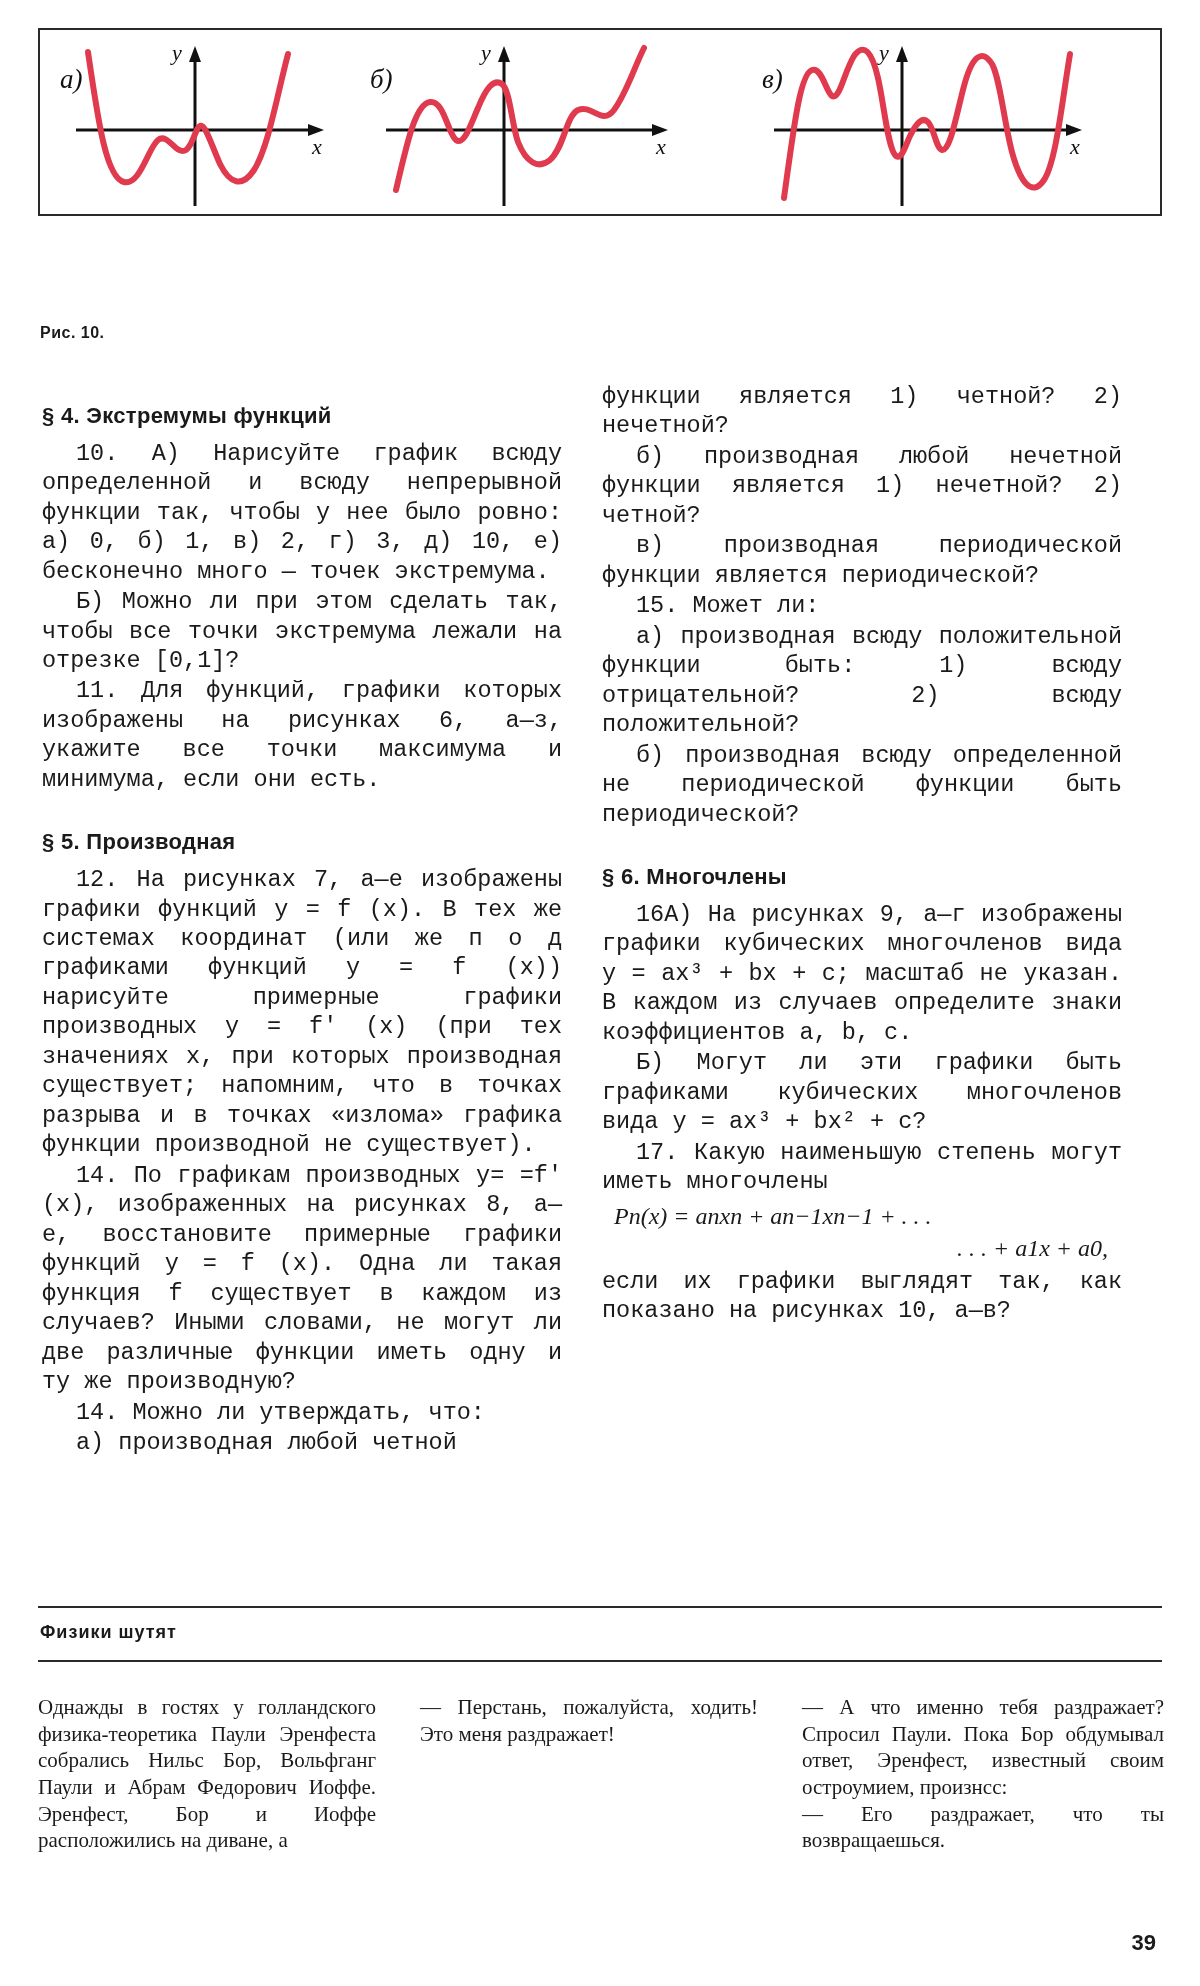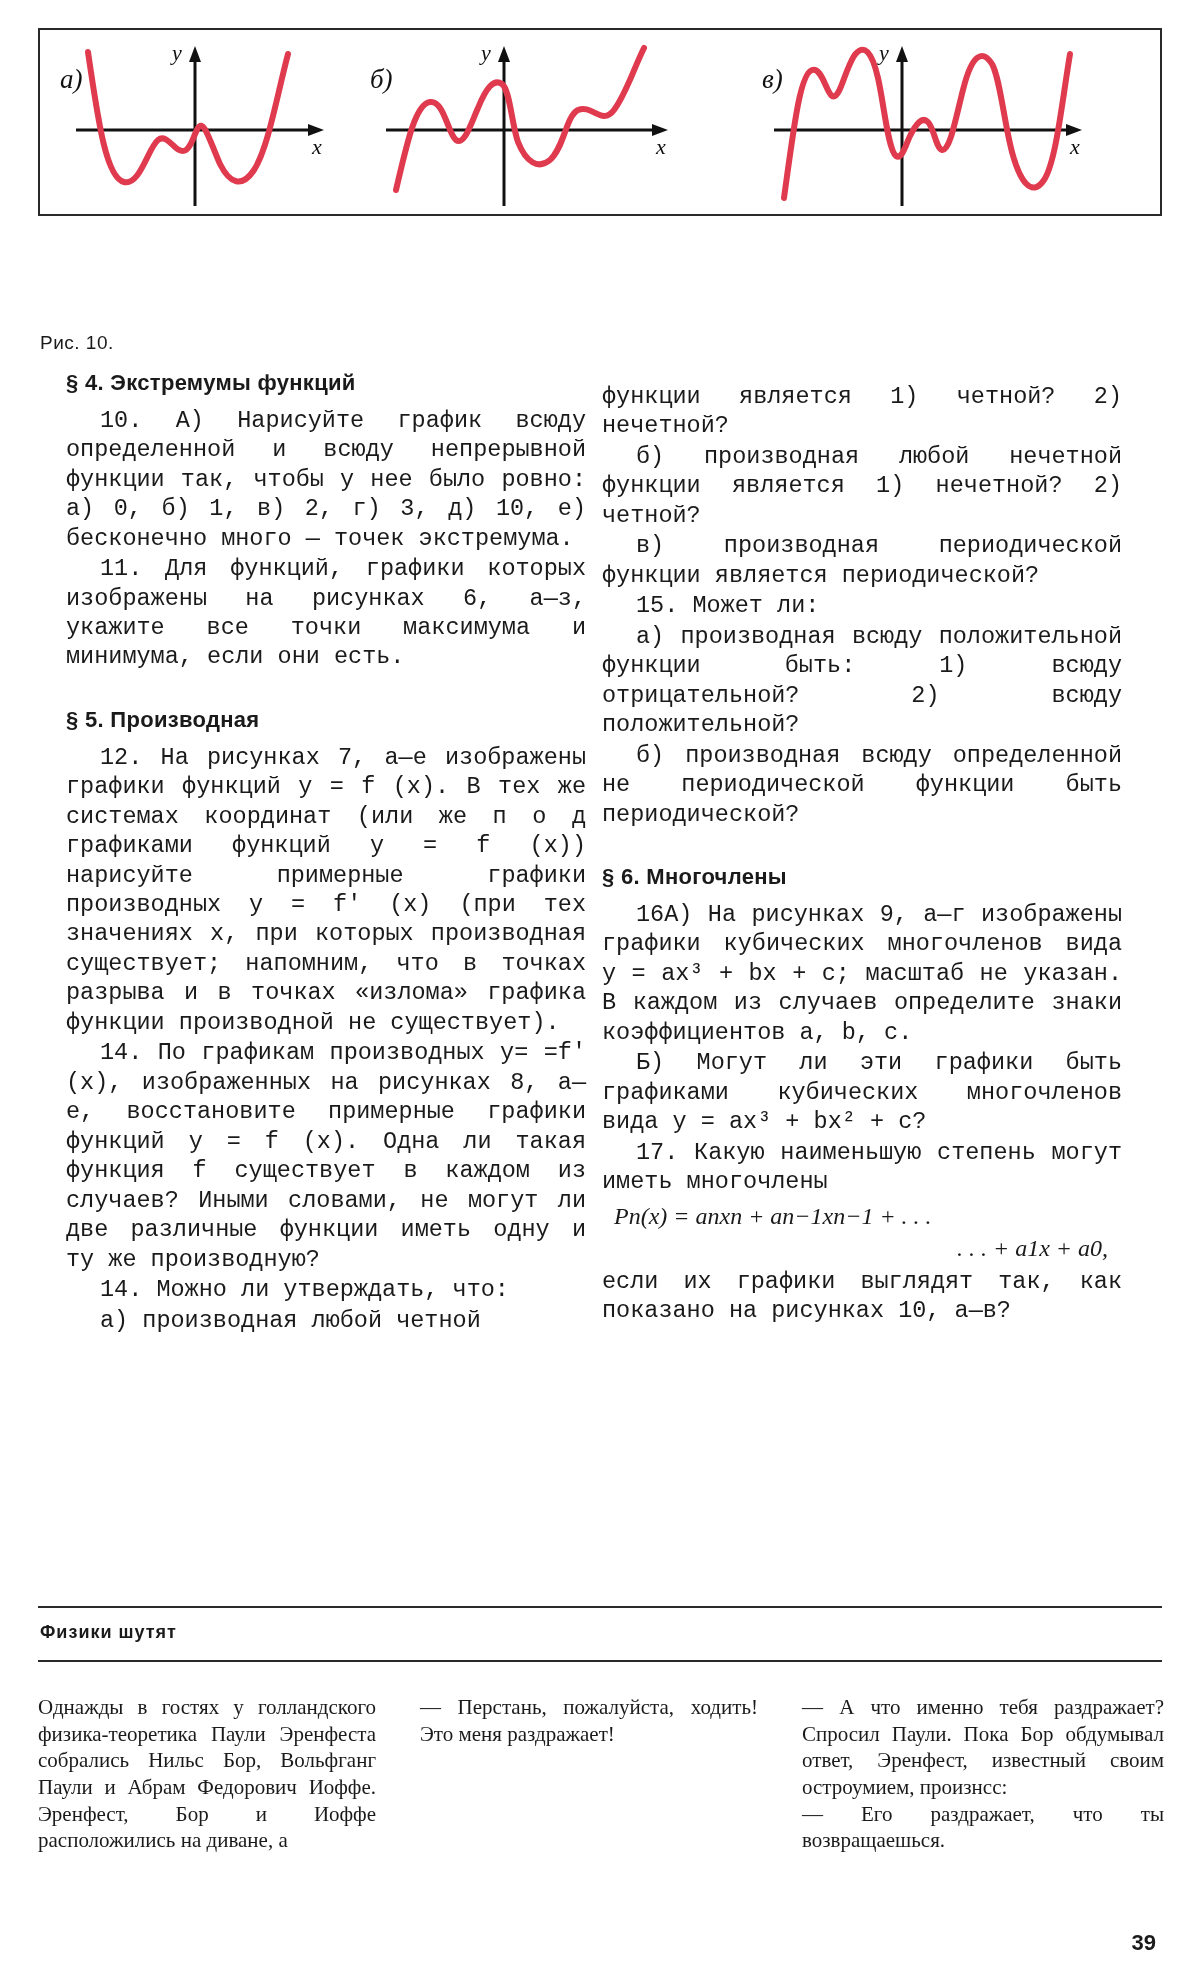--- a/index.html
+++ b/index.html
@@ -39,36 +39,36 @@
   .graph-label {
     position: absolute;
     font-family: "Liberation Serif", serif;
     font-style: italic;
     font-size: 27px;
     color: #111;
   }
   .fig-caption {
     position: absolute;
     left: 40px;
-    top: 332px;
-    font-family: "Liberation Sans", sans-serif;
-    font-weight: normal;
-    font-size: 19px;
+    top: 324px;
+    font-family: "Liberation Sans", sans-serif;
+    font-weight: bold;
+    font-size: 16px;
     letter-spacing: 0.5px;
   }
 
   
   .col {
     position: absolute;
     width: 520px;
     font-size: 23.5px;
     line-height: 1.255;
     text-align: justify;
   }
-  .col-left { left: 42px; top: 369px; margin-left: 24px; }
+  .col-left { left: 42px; top: 402px; }
   .col-right { left: 602px; top: 382px; }
 
   .sec-head {
     font-family: "Liberation Sans", sans-serif;
     font-weight: bold;
     font-size: 22px;
     margin: 0 0 9px 0;
     letter-spacing: 0.3px;
   }
   .sec-head.spaced { margin-top: 34px; }
@@ -206,20 +206,21 @@
     </div>
   </div>
 
   <div class="fig-caption">Рис.  10.</div>
 
   <div class="col col-left">
 
     <div class="sec-head">§ 4.  Экстремумы  функций</div>
 
     <p class="para"><span>10. А) Нарисуйте график всюду определенной и всюду непрерывной функции так, чтобы у нее было ровно: а) 0, б) 1, в) 2, г) 3, д) 10, е) бесконечно много — точек экстремума.</span></p>
+    <p class="para"><span>Б) Можно ли при этом сделать так, чтобы все точки экстремума лежали на отрезке [0,1]?</span></p>
     <p class="para"><span>11. Для функций, графики которых изображены на рисунках 6, а—з, укажите все точки максимума и минимума, если они есть.</span></p>
 
     <div class="sec-head spaced">§ 5.  Производная</div>
 
     <p class="para"><span>12. На рисунках 7, а—е изображены графики функций y = f (x). В тех же системах координат (или же п о д  графиками функций y = f (x)) нарисуйте примерные графики производных y = f′ (x) (при тех значениях x, при которых производная существует; напомним, что в точках разрыва и в точках «излома» графика функции производной не существует).</span></p>
     <p class="para"><span>14. По графикам производных y= =f′ (x), изображенных на рисунках 8, а—е, восстановите примерные графики функций y = f (x). Одна ли такая функция f существует в каждом из случаев? Иными словами, не могут ли две различные функции иметь одну и ту же производную?</span></p>
     <p class="para"><span>14. Можно ли утверждать, что:</span></p>
     <p class="para"><span>а) производная любой четной</span></p>
   </div>
 

